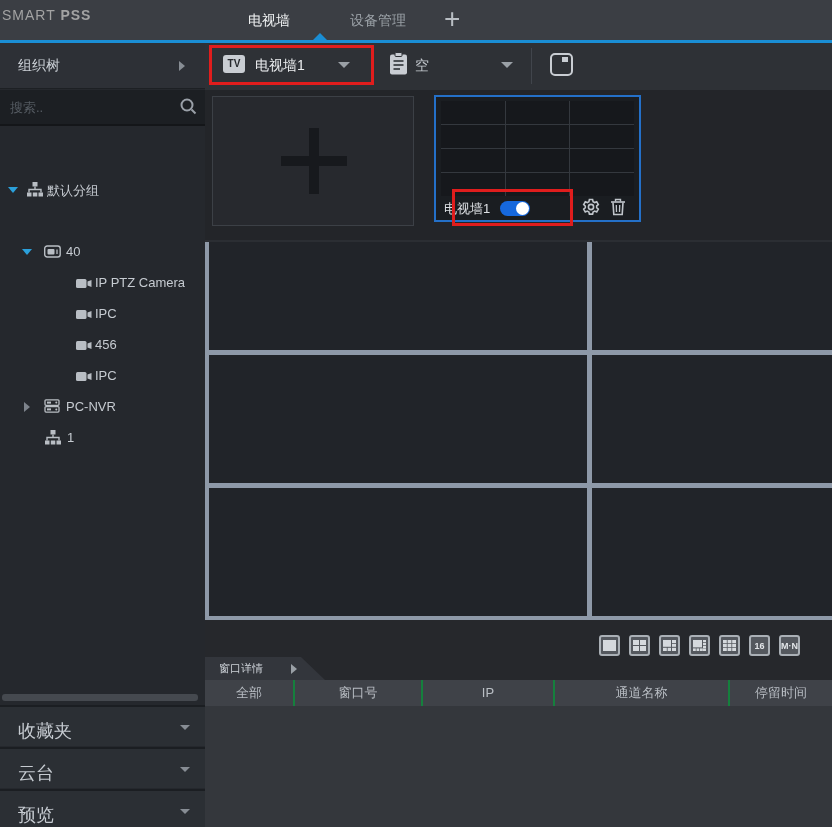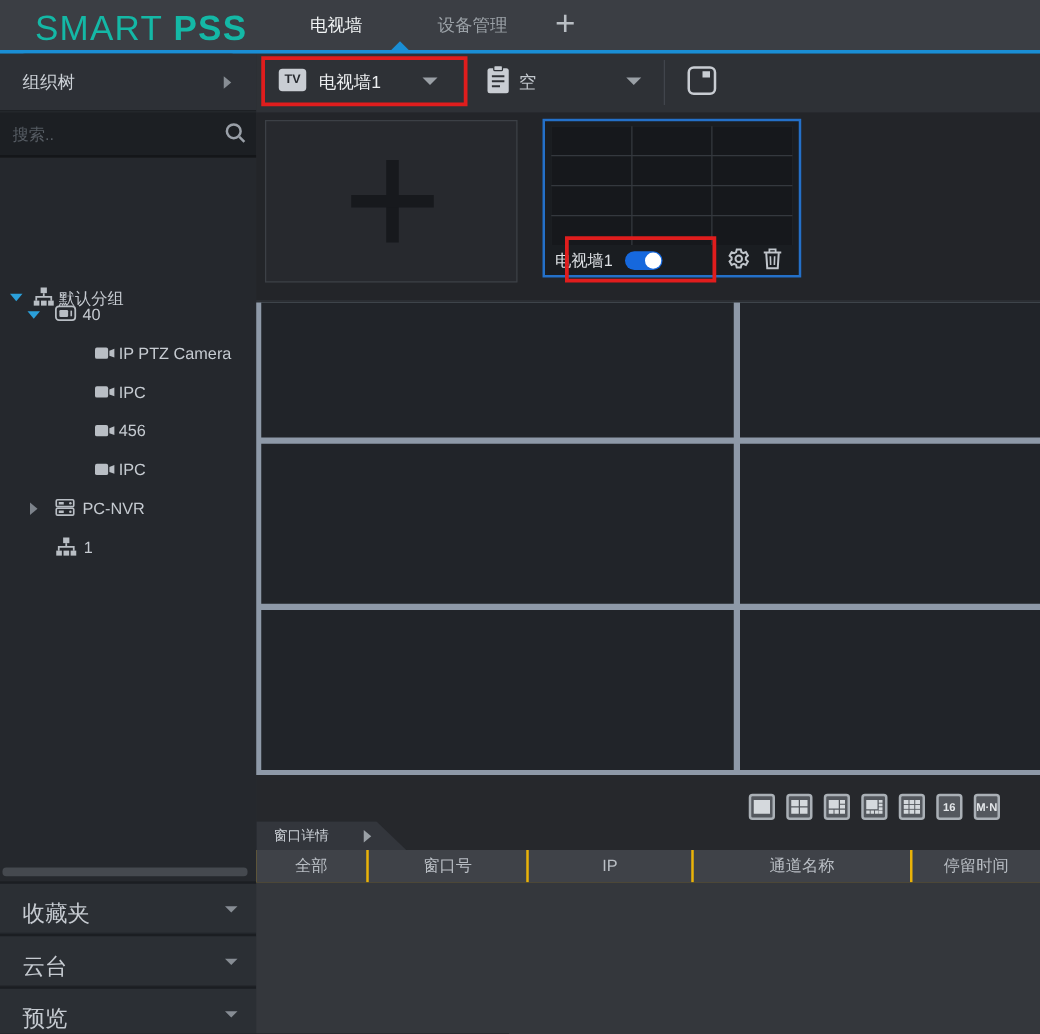--- a/index.html
+++ b/index.html
@@ -1,21 +1,21 @@
 <!DOCTYPE html>
 <html><head>
 <meta charset="utf-8">
 <style>
   html,body{margin:0;padding:0;background:#17191c;}
   *{box-sizing:border-box;font-family:"Liberation Sans","DejaVu Sans",sans-serif;}
   #app{position:relative;width:832px;height:827px;background:#2b2e33;overflow:hidden;}
 
   
   .titlebar{position:absolute;left:0;top:0;width:832px;height:40px;background:#3b3e44;}
-  .brand{position:absolute;left:28px;top:7px;font-size:28px;color:#14b8a6;letter-spacing:1px;}
+  .brand{position:absolute;left:2px;top:7px;font-size:14px;color:#a3a3a3;letter-spacing:1px;}
   .brand b{font-weight:700;}
   .top-tab{position:absolute;top:0;height:51px;line-height:40px;font-size:14px;color:#9aa0a6;cursor:pointer;}
   .top-tab.active{color:#f2f4f5;}
   .tab-tvwall{left:248px;}
   .tab-device{left:350px;}
   .tab-add{position:absolute;left:444px;top:3px;font-size:28px;font-weight:200;color:#b9bec4;cursor:pointer;}
   .accent-line{position:absolute;left:0;top:40px;width:832px;height:3px;background:#1a8ed5;}
   .accent-notch{position:absolute;left:313px;top:33px;width:0;height:0;border-left:7px solid transparent;border-right:7px solid transparent;border-bottom:7px solid #1a8ed5;}
 
   
@@ -79,21 +79,21 @@
   .bottom-strip{position:absolute;left:205px;top:620px;width:627px;height:60px;background:#26282c;}
   .layout-bar{position:absolute;right:32px;top:15px;display:flex;gap:9px;}
   .lay-btn{width:21px;height:21px;border-radius:3px;border:2px solid #aab0b6;background:#54585e;cursor:pointer;display:flex;align-items:center;justify-content:center;}
   .lay-btn svg{display:block;}
   .lay-txt{font-size:9px;font-weight:700;color:#e3e6e9;letter-spacing:0;}
   .details-tab{position:absolute;left:0;top:37px;width:120px;height:23px;background:#33363c;clip-path:polygon(0 0,96px 0,120px 100%,0 100%);cursor:pointer;}
   .details-tab .dlabel{position:absolute;left:14px;top:4px;font-size:11px;color:#ccd1d7;}
   .details-tab .tri-right-sm{position:absolute;left:86px;top:7px;border-left-color:#9aa0a6;}
 
   
-  .tbl-header{position:absolute;left:205px;top:680px;width:627px;height:26px;background:#eab308;display:flex;gap:2px;}
+  .tbl-header{position:absolute;left:205px;top:680px;width:627px;height:26px;background:#15803d;display:flex;gap:2px;}
   .th{height:26px;background:#3f4248;color:#b9bec4;font-size:13px;text-align:center;line-height:26px;overflow:hidden;white-space:nowrap;}
   .th0{width:88px;} .th1{width:126px;} .th2{width:130px;} .th3{width:173px;} .th4{flex:1;}
   .tbl-body{position:absolute;left:205px;top:706px;width:627px;height:121px;background:#34373c;}
 
   svg{overflow:visible;}
 </style>
 </head>
 <body>
 
 <div id="app">
@@ -117,21 +117,21 @@
       <span class="search-ico">
         <svg width="17" height="17" viewBox="0 0 17 17">
             <circle cx="7" cy="7" r="5.5" fill="none" stroke="#9aa0a8" stroke-width="2"></circle>
             <line x1="11.5" y1="11.5" x2="15.5" y2="15.5" stroke="#9aa0a8" stroke-width="2"></line>
           </svg>
       </span>
     </div>
 
     <div class="tree">
 
-      <div class="trow" style="top:43px;margin-top:48px;">
+      <div class="trow" style="top:43px;">
         <span class="tri-down" style="left:8px;"></span>
         <span class="ticon" style="left:27px;">
           <svg width="16" height="15" viewBox="0 0 16 15">
               <rect x="5.5" y="0" width="5" height="4.5" fill="#b9bec4"></rect>
               <path d="M8 4.5 V7.5 M2 10.5 V7.5 H14 V10.5" stroke="#b9bec4" stroke-width="1.4" fill="none"></path>
               <rect x="0" y="10.5" width="4.5" height="4" fill="#b9bec4"></rect>
               <rect x="5.8" y="10.5" width="4.5" height="4" fill="#b9bec4"></rect>
               <rect x="11.5" y="10.5" width="4.5" height="4" fill="#b9bec4"></rect>
             </svg>
         </span>

